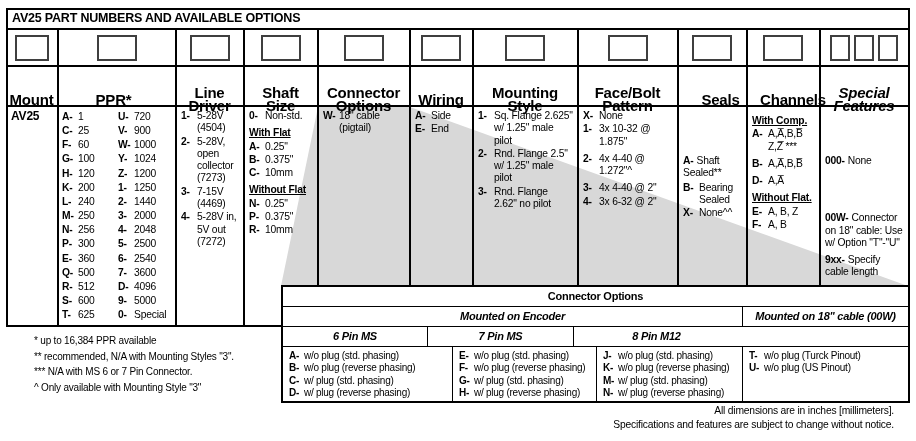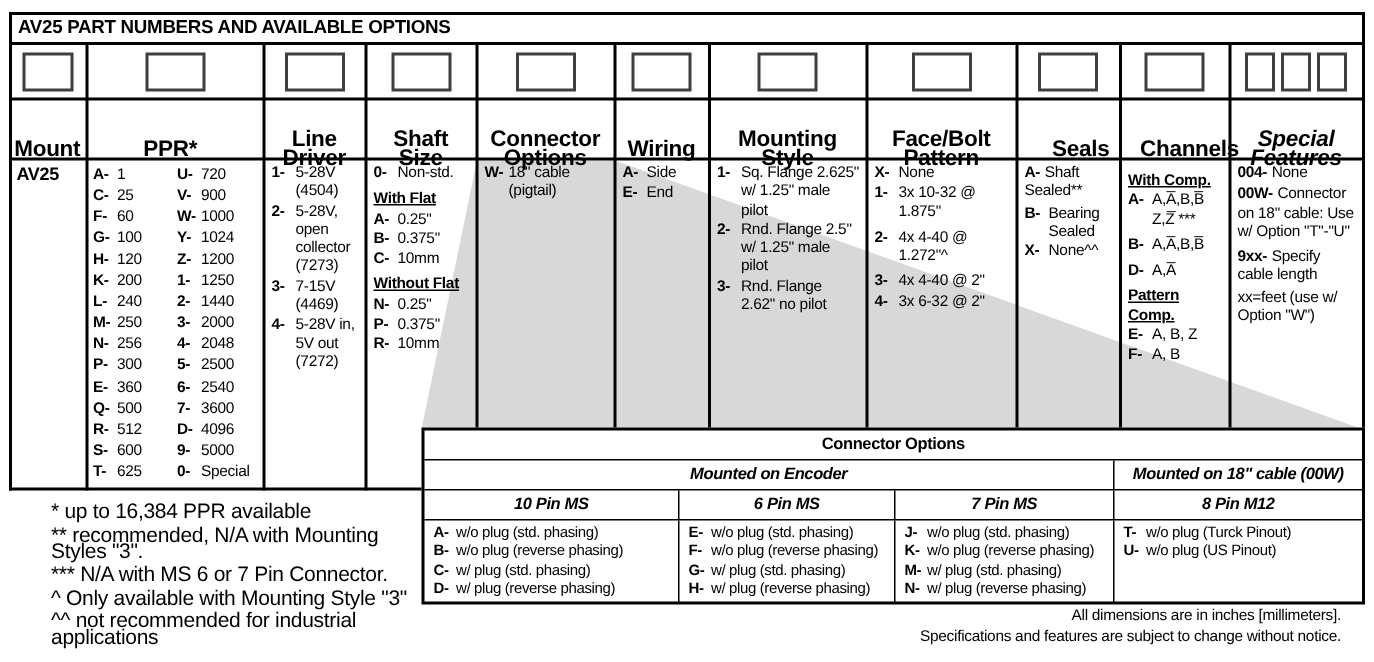--- a/index.html
+++ b/index.html
@@ -19,21 +19,21 @@
   .pn-box.xs{width:34px;}
   
   .hdr{position:absolute;top:80px;height:38px;display:flex;align-items:center;justify-content:center;
        text-align:center;font-weight:bold;font-size:15px;line-height:13px;z-index:3;padding:0 8px;box-sizing:border-box;}
   
   .cell{position:absolute;top:110px;font-size:10.3px;line-height:12.3px;z-index:3;}
   .b12{font-weight:bold;font-size:12px;}
   .opt{display:flex;margin-bottom:1px;}
   .opt .code{font-weight:bold;flex:0 0 16px;}
   .opt .txt{flex:1;}
-  .opt-inline{display:block;margin-bottom:2px;}
+  .opt-inline{display:block;margin-bottom:2px;margin-top:45px;}
   .opt-inline .code{font-weight:bold;margin-right:3px;}
   .opt-h{font-weight:bold;text-decoration:underline;margin:5px 0 1px 0;}
   .gap{margin-top:5px;}
   .ppr-wrap{display:flex;gap:2px;}
   .ppr-col{width:54px;line-height:14.15px;}
   .ppr-col .opt{margin-bottom:0;}
   
   .funnel{position:absolute;left:0;top:0;z-index:1;}
   
   .subtable{position:absolute;left:281px;top:285px;width:629px;height:118px;border:2px solid #000;
@@ -42,21 +42,21 @@
   .st-title{height:19px;line-height:19px;text-align:center;font-weight:bold;font-size:11px;
             border-bottom:1.5px solid #000;}
   .st-cell{box-sizing:border-box;height:19px;line-height:18px;text-align:center;font-weight:bold;font-size:11px;font-style:italic;}
   .st-cell + .st-cell{border-left:1.5px solid #000;}
   .st-body{display:flex;border-bottom:none;height:55px;}
   .st-bcell{box-sizing:border-box;padding:3px 4px 0 6px;line-height:12.4px;white-space:nowrap;}
   .st-bcell + .st-bcell{border-left:1.5px solid #000;}
   .st-bcell .opt{margin-bottom:0;}
   .st-bcell .opt .code{flex:0 0 15px;}
   
-  .footnotes{position:absolute;left:34px;top:335px;width:250px;font-size:14px;line-height:11px;z-index:3;}
+  .footnotes{position:absolute;left:34px;top:335px;width:250px;font-size:10px;line-height:11px;z-index:3;}
   .footnotes div{margin-bottom:4.6px;}
   .notices{position:absolute;right:22px;top:404px;width:420px;text-align:right;font-size:10.3px;
            line-height:14px;z-index:3;}
 </style>
 </head>
 <body>
 
 <div id="page">
 
   <svg class="funnel" width="916" height="441">
@@ -384,45 +384,44 @@
         <span class="txt">A,A̅,B,B̅ Z,Z̅ ***</span>
       </div>
       <div class="opt gap">
         <span class="code">B-</span>
         <span class="txt">A,A̅,B,B̅</span>
       </div>
       <div class="opt gap">
         <span class="code">D-</span>
         <span class="txt">A,A̅</span>
       </div>
-      <div class="opt-h">Pattern Comp.</div>
+      <div class="opt-h">Without Flat.</div>
       <div class="opt">
         <span class="code">E-</span>
         <span class="txt">A, B, Z</span>
       </div>
       <div class="opt">
         <span class="code">F-</span>
         <span class="txt">A, B</span>
       </div>
     </div>
   <div class="cell" style="left:825px;width:81px;">
-      <div class="opt-inline"><span class="code">004-</span><span class="txt">None</span></div>
+      <div class="opt-inline"><span class="code">000-</span><span class="txt">None</span></div>
       <div class="opt-inline"><span class="code">00W-</span><span class="txt">Connector on 18" cable: Use w/ Option "T"-"U"</span></div>
       <div class="opt-inline gap"><span class="code">9xx-</span><span class="txt">Specify cable length</span></div>
       <div class="opt-inline"><span class="txt">xx=feet (use w/ Option "W")</span></div>
     </div>
 
   <div class="subtable">
     <div class="st-title">Connector Options</div>
     <div class="st-row">
       <div class="st-cell" style="flex:0 0 459px;">Mounted on Encoder</div>
       <div class="st-cell" style="flex:0 0 166px;">Mounted on 18" cable (00W)</div>
     </div>
     <div class="st-row">
-      <div class="st-cell" style="flex:0 0 169px;">10 Pin MS</div>
       <div class="st-cell" style="flex:0 0 144px;">6 Pin MS</div>
       <div class="st-cell" style="flex:0 0 146px;">7 Pin MS</div>
       <div class="st-cell" style="flex:0 0 166px;">8 Pin M12</div>
     </div>
     <div class="st-body">
       <div class="st-bcell" style="flex:0 0 169px;">
           <div class="opt">
             <span class="code">A-</span>
             <span class="txt">w/o plug (std. phasing)</span>
           </div>
@@ -486,21 +485,20 @@
           </div>
         </div>
     </div>
   </div>
 
   <div class="footnotes">
     <div>* up to 16,384 PPR available</div>
     <div>** recommended, N/A with Mounting Styles "3".</div>
     <div>*** N/A with MS 6 or 7 Pin Connector.</div>
     <div>^ Only available with Mounting Style "3"</div>
-    <div>^^ not recommended for industrial applications</div>
   </div>
 
   <div class="notices">
     <div>All dimensions are in inches [millimeters].</div>
     <div>Specifications and features are subject to change without notice.</div>
   </div>
 
 </div>
 
 </body></html>

